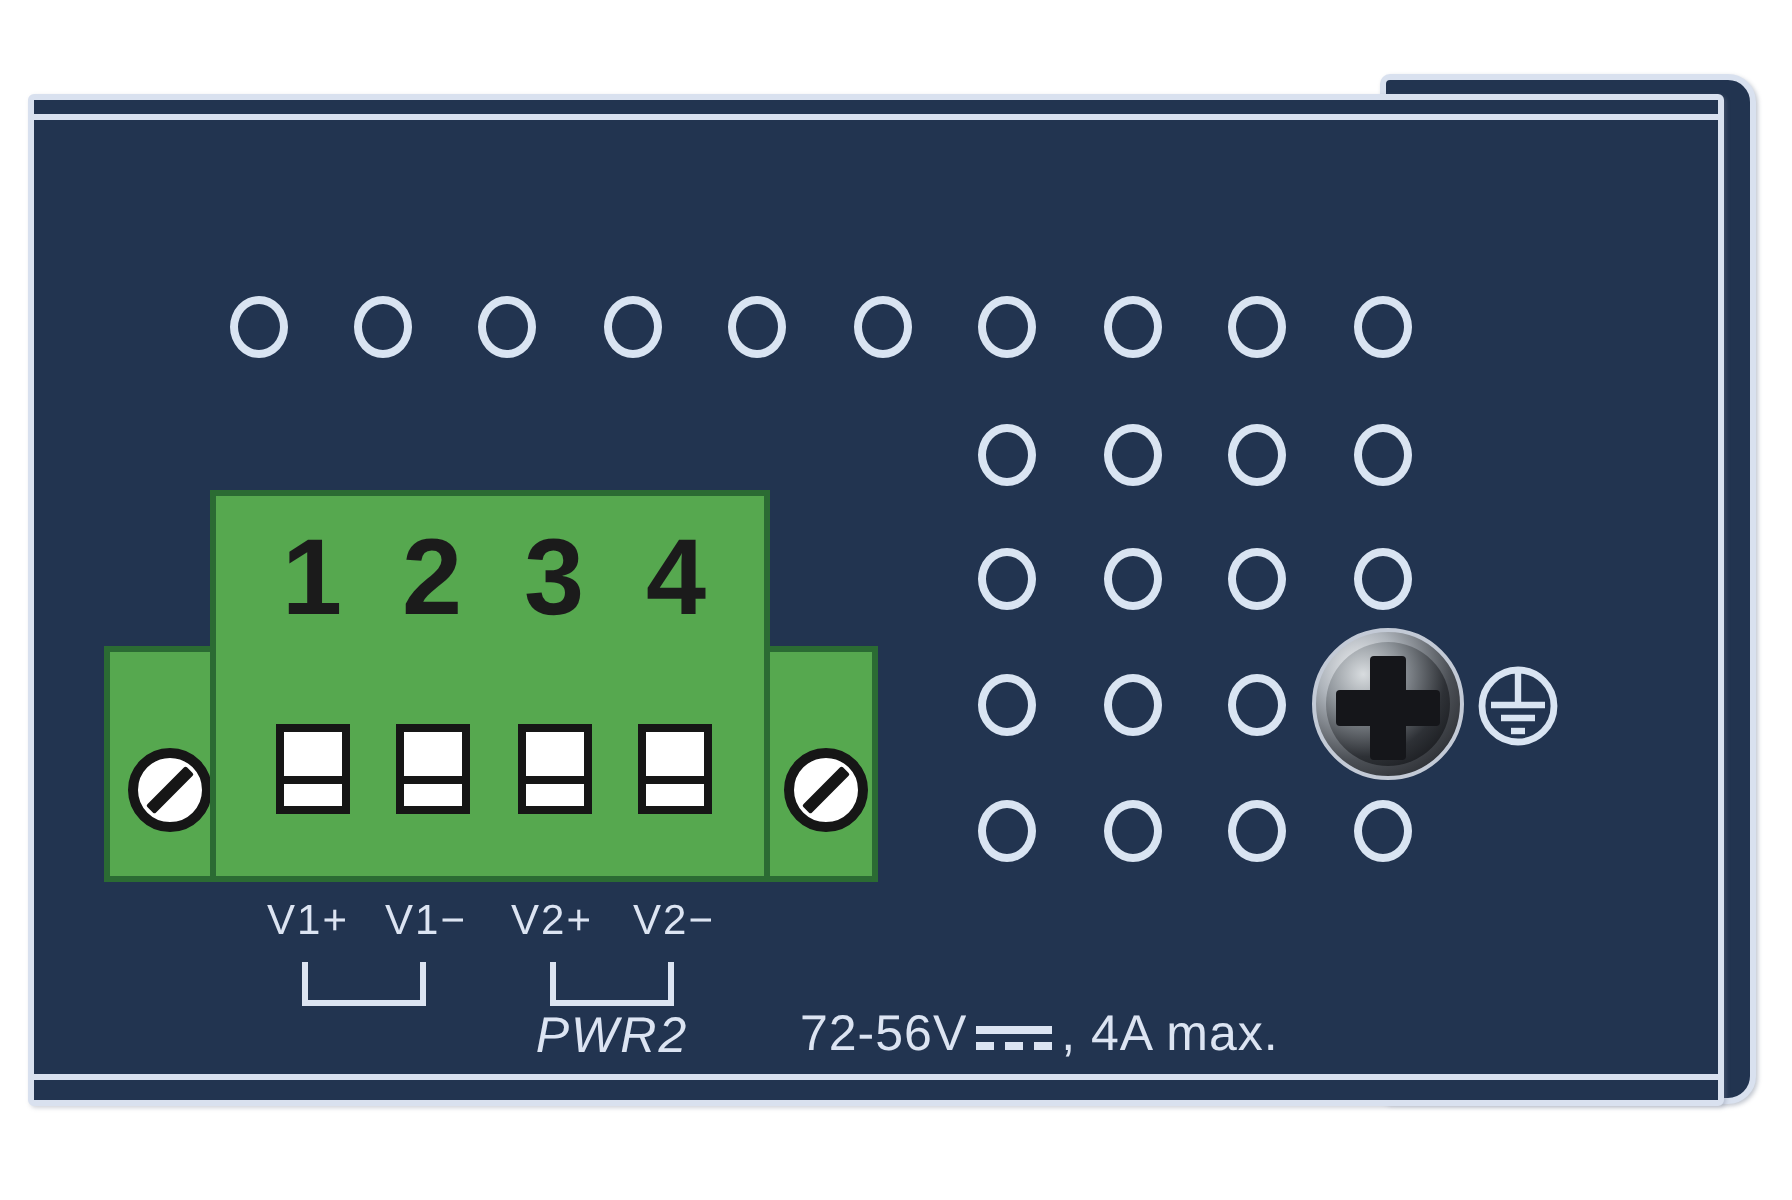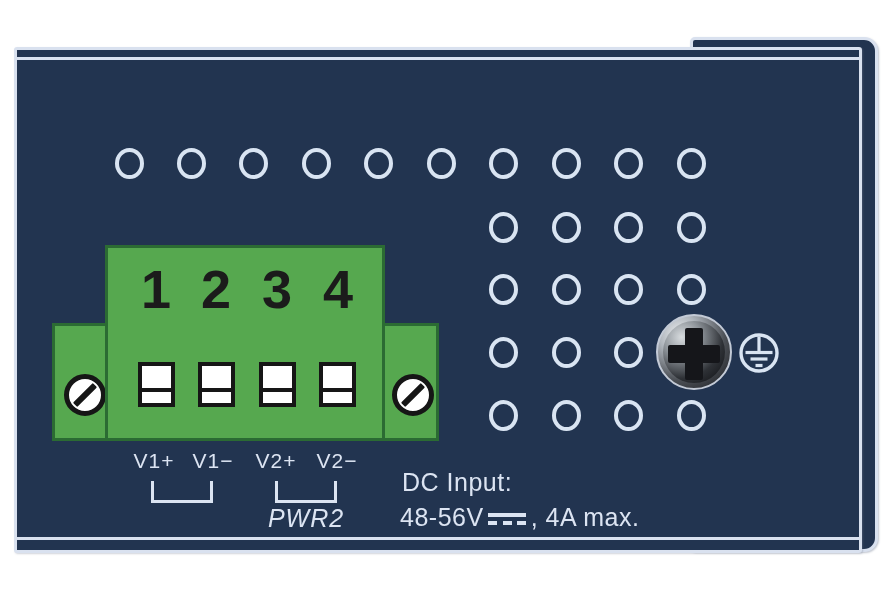--- a/index.html
+++ b/index.html
@@ -162,23 +162,22 @@
 
   <div class="pin-label" style="left:119px;">V1+</div>
   <div class="pin-label" style="left:178px;">V1−</div>
   <div class="pin-label" style="left:241px;">V2+</div>
   <div class="pin-label" style="left:302px;">V2−</div>
 
   <div class="bracket" style="left:151px;"></div>
   <div class="bracket" style="left:275px;"></div>
   <div class="pwr-label" style="left:264px;font-style:italic;">PWR2</div>
 
-  <div class="dc-line1">DC Input:</div>
   <div class="dc-line2">
-    <span>48-56V</span>
+    <span>72-56V</span>
     <span class="dc-sym">
       <span class="bar-solid"></span>
       <span class="bar-dash"></span>
     </span>
     <span>, 4A max.</span>
   </div>
 
   <div class="phillips">
     <div class="face"></div>
     <div class="bar h"></div>

